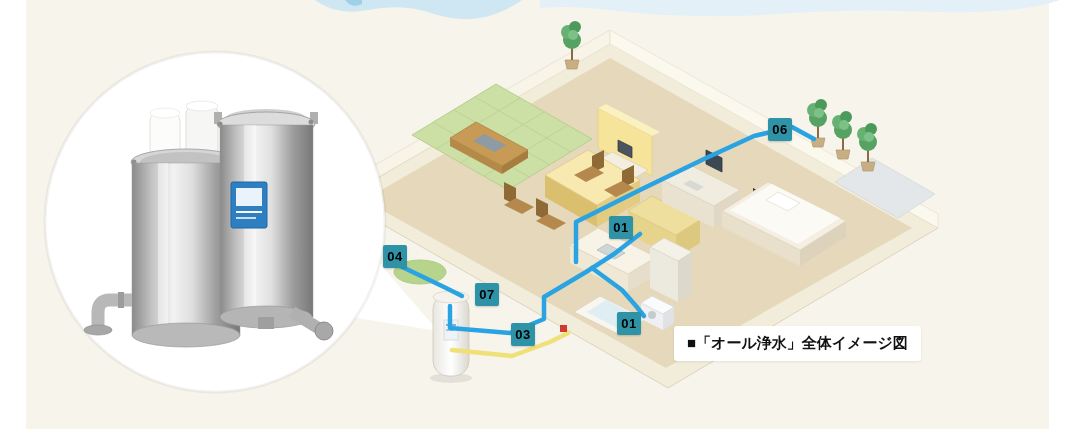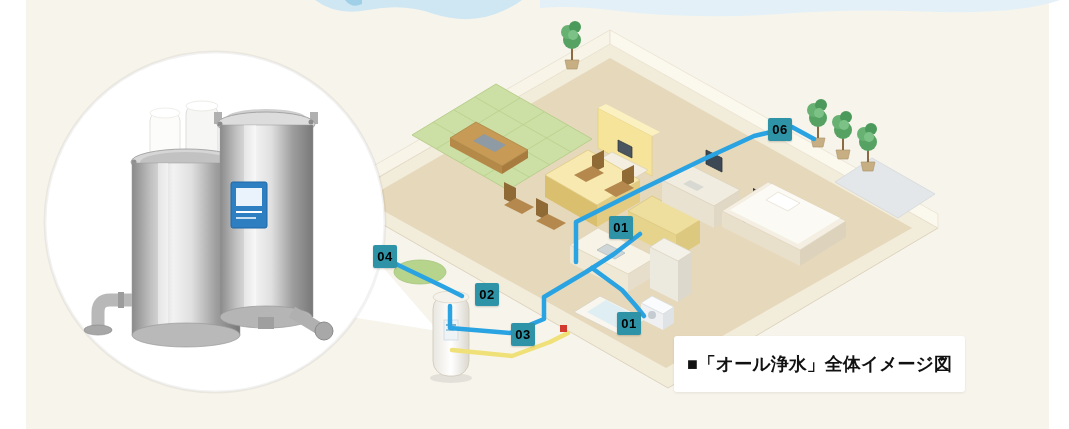--- a/index.html
+++ b/index.html
@@ -8,22 +8,22 @@
     background:linear-gradient(90deg,#ffffff 0 26px,#f7f4ec 26px calc(100% - 20px),#ffffff calc(100% - 20px));
     font-family:"Liberation Sans","DejaVu Sans",sans-serif;
   }
   .scene{position:absolute;left:0;top:0;width:1069px;height:429px;}
   .badge{
     position:absolute;width:24px;height:23px;line-height:23px;text-align:center;
     background:#2f93a8;color:#000000;font-size:13px;font-weight:bold;letter-spacing:.5px;
     border-radius:2px;box-shadow:0 1px 2px rgba(0,0,0,.18);
   }
   .caption{
-    position:absolute;left:674px;top:336px;background:#ffffff;color:#111111;
-    padding:16px 13px;font-size:18px;font-weight:bold;border-radius:3px;
+    position:absolute;left:674px;top:326px;background:#ffffff;color:#111111;
+    padding:8px 13px;font-size:15px;font-weight:bold;border-radius:3px;
     box-shadow:0 1px 3px rgba(0,0,0,.08);white-space:nowrap;
   }
 </style>
 </head>
 <body>
 
 <div class="stage">
 
   <svg class="scene" viewBox="0 0 1069 429">
     <defs>
@@ -251,19 +251,19 @@
       <path d="M592,268 L622,290 L636,306 L644,316"></path>
     </g>
     <g stroke="#f0e078" stroke-width="4.5" fill="none" stroke-linecap="round" stroke-linejoin="round">
       <path d="M452,350 L512,356 L550,342 L568,333"></path>
     </g>
     <rect x="560" y="325" width="7" height="7" fill="#d23a2e"></rect>
   </svg>
 
   <div class="badge" style="left:609px;top:216px">01</div>
   <div class="badge" style="left:511px;top:323px">03</div>
-  <div class="badge" style="left:475px;top:283px">02</div>
-  <div class="badge" style="left:373px;top:245px">04</div>
+  <div class="badge" style="left:475px;top:283px">07</div>
+  <div class="badge" style="left:383px;top:245px">04</div>
   <div class="badge" style="left:617px;top:312px">01</div>
   <div class="badge" style="left:768px;top:118px">06</div>
 
   <div class="caption">■「オール浄水」全体イメージ図</div>
 </div>
 
 </body></html>

